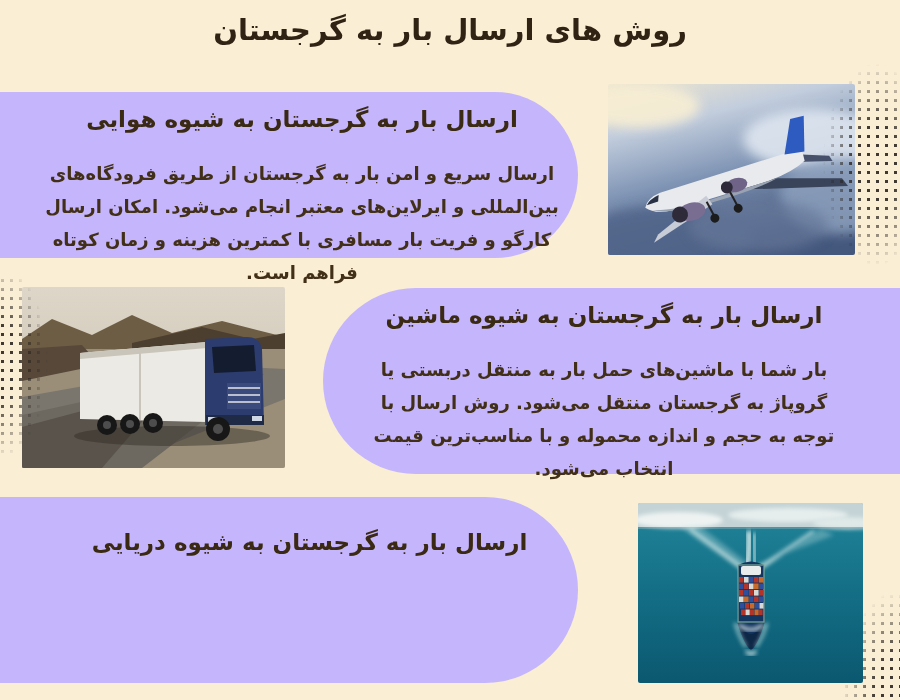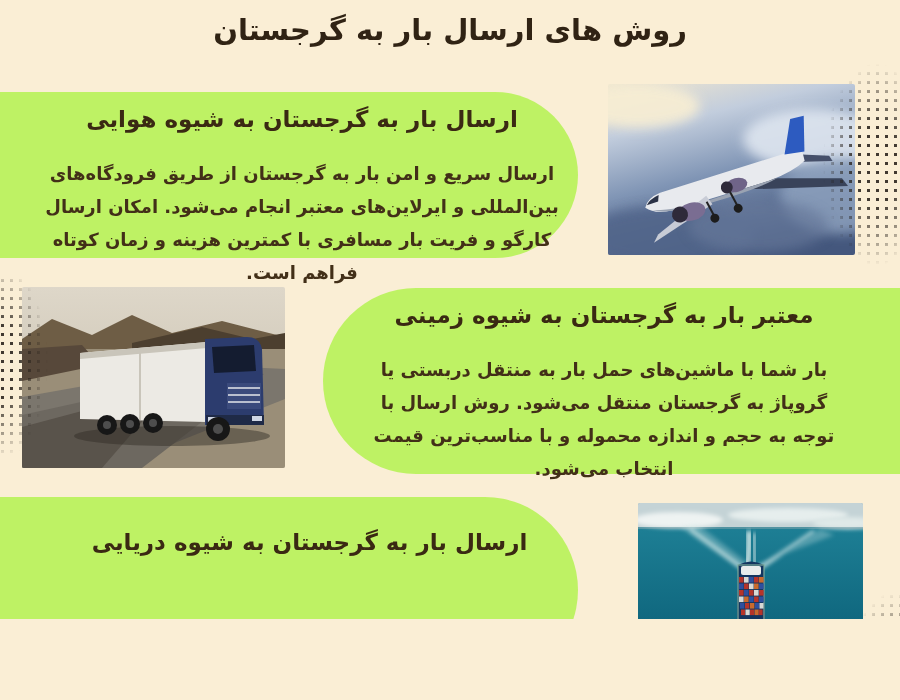--- a/index.html
+++ b/index.html
@@ -1,26 +1,26 @@
 <!DOCTYPE html>
 <html lang="fa"><head>
 <meta charset="utf-8">
 <style>
   html,body{margin:0;padding:0;background:#faeed5;}
   .page{
-    position:relative;width:900px;height:619px;overflow:hidden;
+    position:relative;width:900px;height:700px;overflow:hidden;
     background:#faeed5;direction:rtl;
     font-family:"DejaVu Sans","Liberation Sans",sans-serif;
   }
   .page-title{
     position:absolute;top:13px;left:0;right:0;text-align:center;
     font-size:29px;font-weight:700;color:#3023142;
     color:#302314;letter-spacing:-0.5px;
   }
-  .card{position:absolute;background:#bef264;z-index:0;}
+  .card{position:absolute;background:#c4b5fd;z-index:0;}
   .card-air {left:0;top:92px;width:578px;height:166px;border-radius:0 83px 83px 0;}
   .card-land{left:323px;top:288px;width:577px;height:186px;border-radius:93px 0 0 93px;}
   .card-sea {left:0;top:497px;width:578px;height:186px;border-radius:0 93px 93px 0;}
   .card-content{position:absolute;inset:0;text-align:center;}
   .card-air  .card-content{padding:12px 14px 0 40px;}
   .card-land .card-content{padding:12px 60px 0 45px;}
   .card-sea  .card-content{padding:30px 14px 0 55px;}
   .card-heading{
     font-size:23px;font-weight:700;color:#3a2913;margin:0 0 22px 0;line-height:1.35;
   }
@@ -62,21 +62,21 @@
 
   <div class="card card-air">
     <div class="card-content">
       <div class="card-heading">ارسال بار به گرجستان به شیوه هوایی</div>
       <p class="card-body">ارسال سریع و امن بار به گرجستان از طریق فرودگاه‌های بین‌المللی و ایرلاین‌های معتبر انجام می‌شود. امکان ارسال کارگو و فریت بار مسافری با کمترین هزینه و زمان کوتاه فراهم است.</p>
     </div>
   </div>
 
   <div class="card card-land">
     <div class="card-content">
-      <div class="card-heading">معتبر بار به گرجستان به شیوه زمینی</div>
+      <div class="card-heading">ارسال بار به گرجستان به شیوه ماشین</div>
       <p class="card-body">بار شما با ماشین‌های حمل بار به منتقل دربستی یا گروپاژ به گرجستان منتقل می‌شود. روش ارسال با توجه به حجم و اندازه محموله و با مناسب‌ترین قیمت انتخاب می‌شود.</p>
     </div>
   </div>
 
   <div class="card card-sea">
     <div class="card-content">
       <div class="card-heading">ارسال بار به گرجستان به شیوه دریایی</div>
     </div>
   </div>
 

